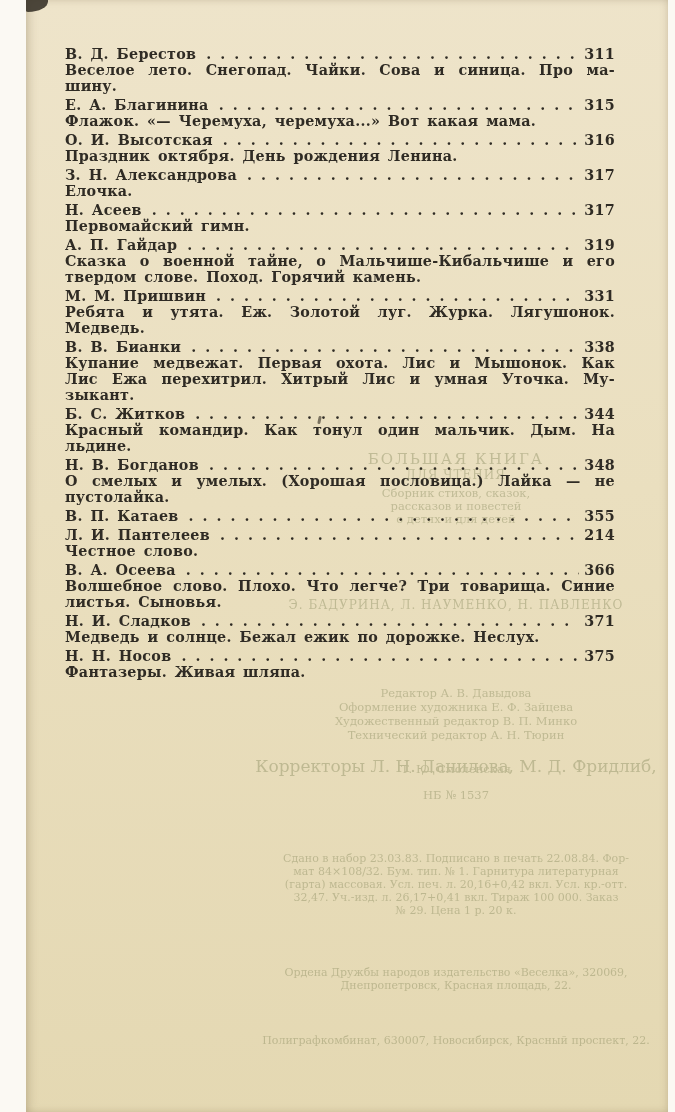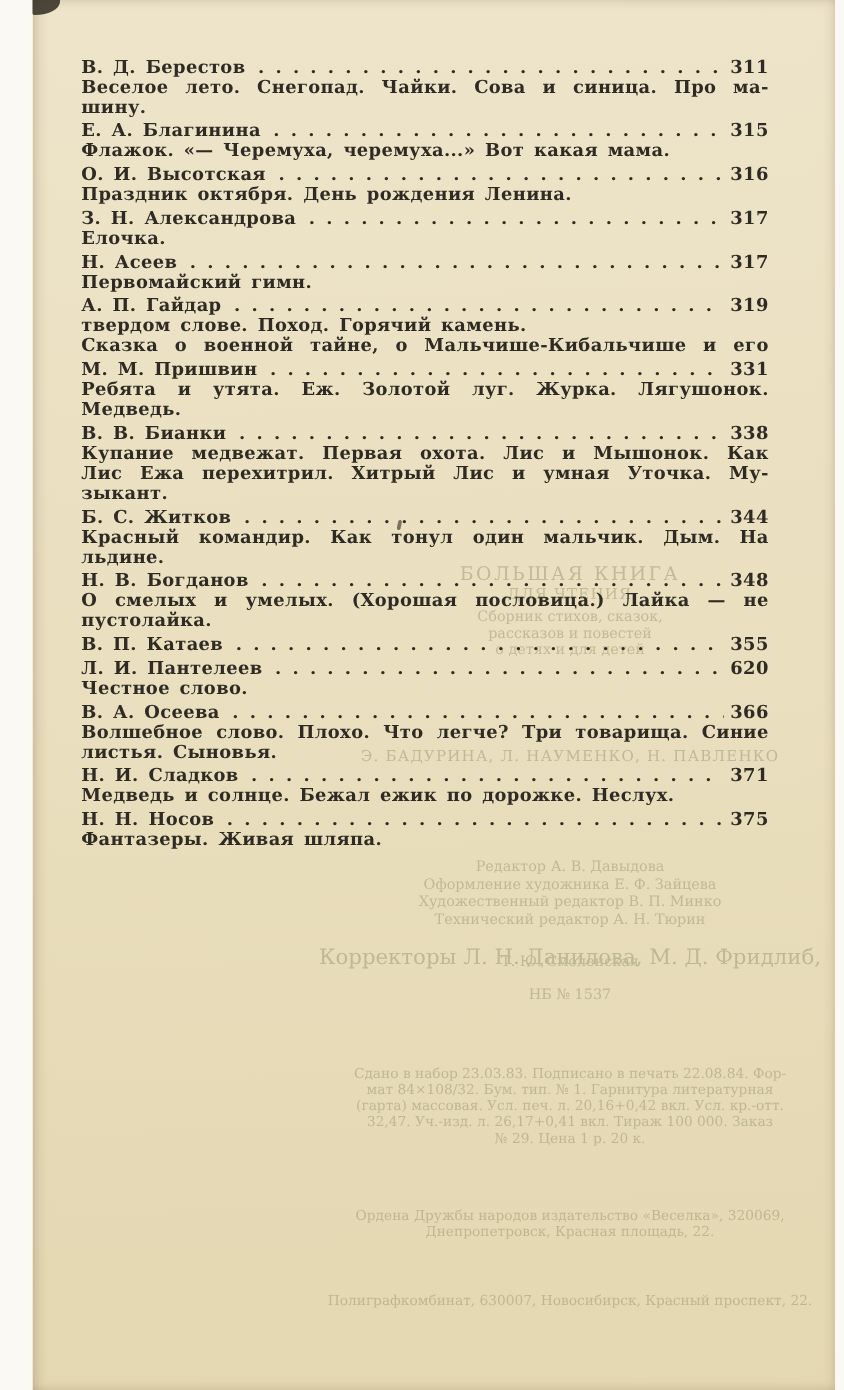--- a/index.html
+++ b/index.html
@@ -94,22 +94,22 @@
           <span class="pagenum">317</span>
         </div>
         <div class="work-line">Первомайский гимн.</div>
       </div>
       <div class="entry">
         <div class="entry-head">
           <span class="author">А. П. Гайдар</span>
           <span class="leader">.............................................</span>
           <span class="pagenum">319</span>
         </div>
+        <div class="work-line just">Сказка о военной тайне, о Мальчише-Кибальчише и его</div>
         <div class="work-line">твердом слове. Поход. Горячий камень.</div>
-        <div class="work-line just">Сказка о военной тайне, о Мальчише-Кибальчише и его</div>
       </div>
       <div class="entry">
         <div class="entry-head">
           <span class="author">М. М. Пришвин</span>
           <span class="leader">.............................................</span>
           <span class="pagenum">331</span>
         </div>
         <div class="work-line just">Ребята и утята. Еж. Золотой луг. Журка. Лягушонок.</div>
         <div class="work-line">Медведь.</div>
       </div>
@@ -145,21 +145,21 @@
         <div class="entry-head">
           <span class="author">В. П. Катаев</span>
           <span class="leader">.............................................</span>
           <span class="pagenum">355</span>
         </div>
       </div>
       <div class="entry">
         <div class="entry-head">
           <span class="author">Л. И. Пантелеев</span>
           <span class="leader">.............................................</span>
-          <span class="pagenum">620</span>
+          <span class="pagenum">214</span>
         </div>
         <div class="work-line">Честное слово.</div>
       </div>
       <div class="entry">
         <div class="entry-head">
           <span class="author">В. А. Осеева</span>
           <span class="leader">.............................................</span>
           <span class="pagenum">366</span>
         </div>
         <div class="work-line just">Волшебное слово. Плохо. Что легче? Три товарища. Синие</div>

